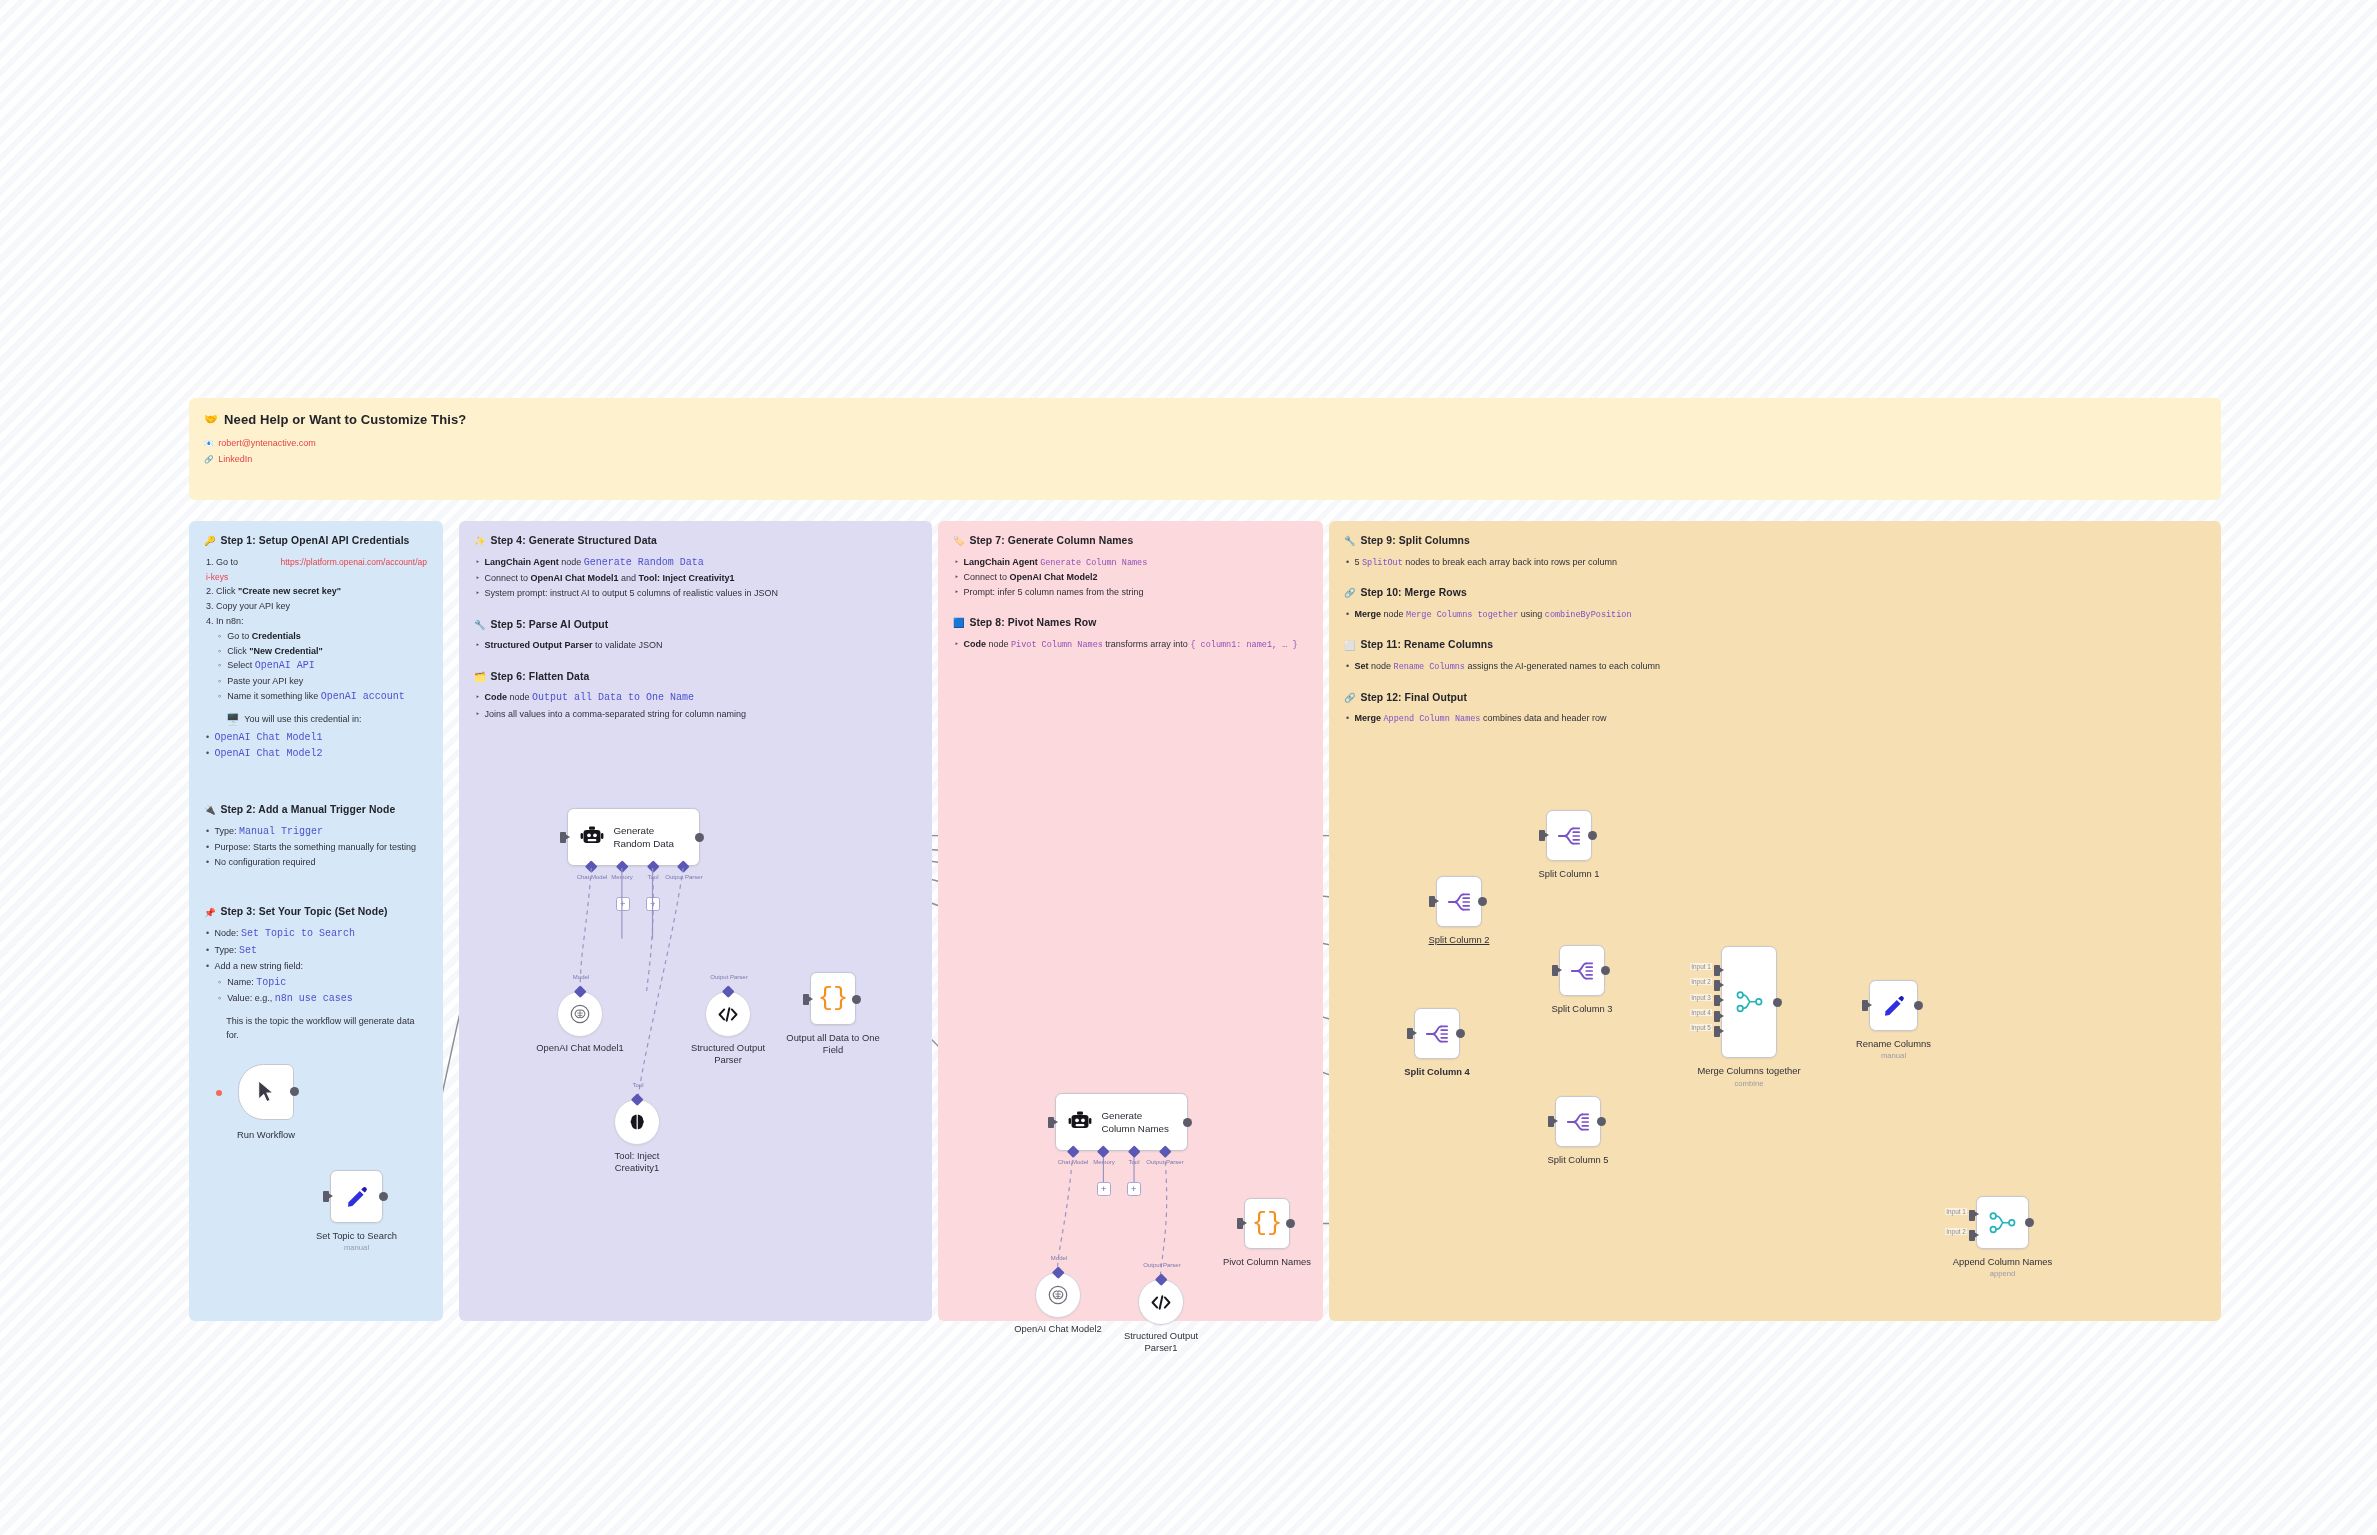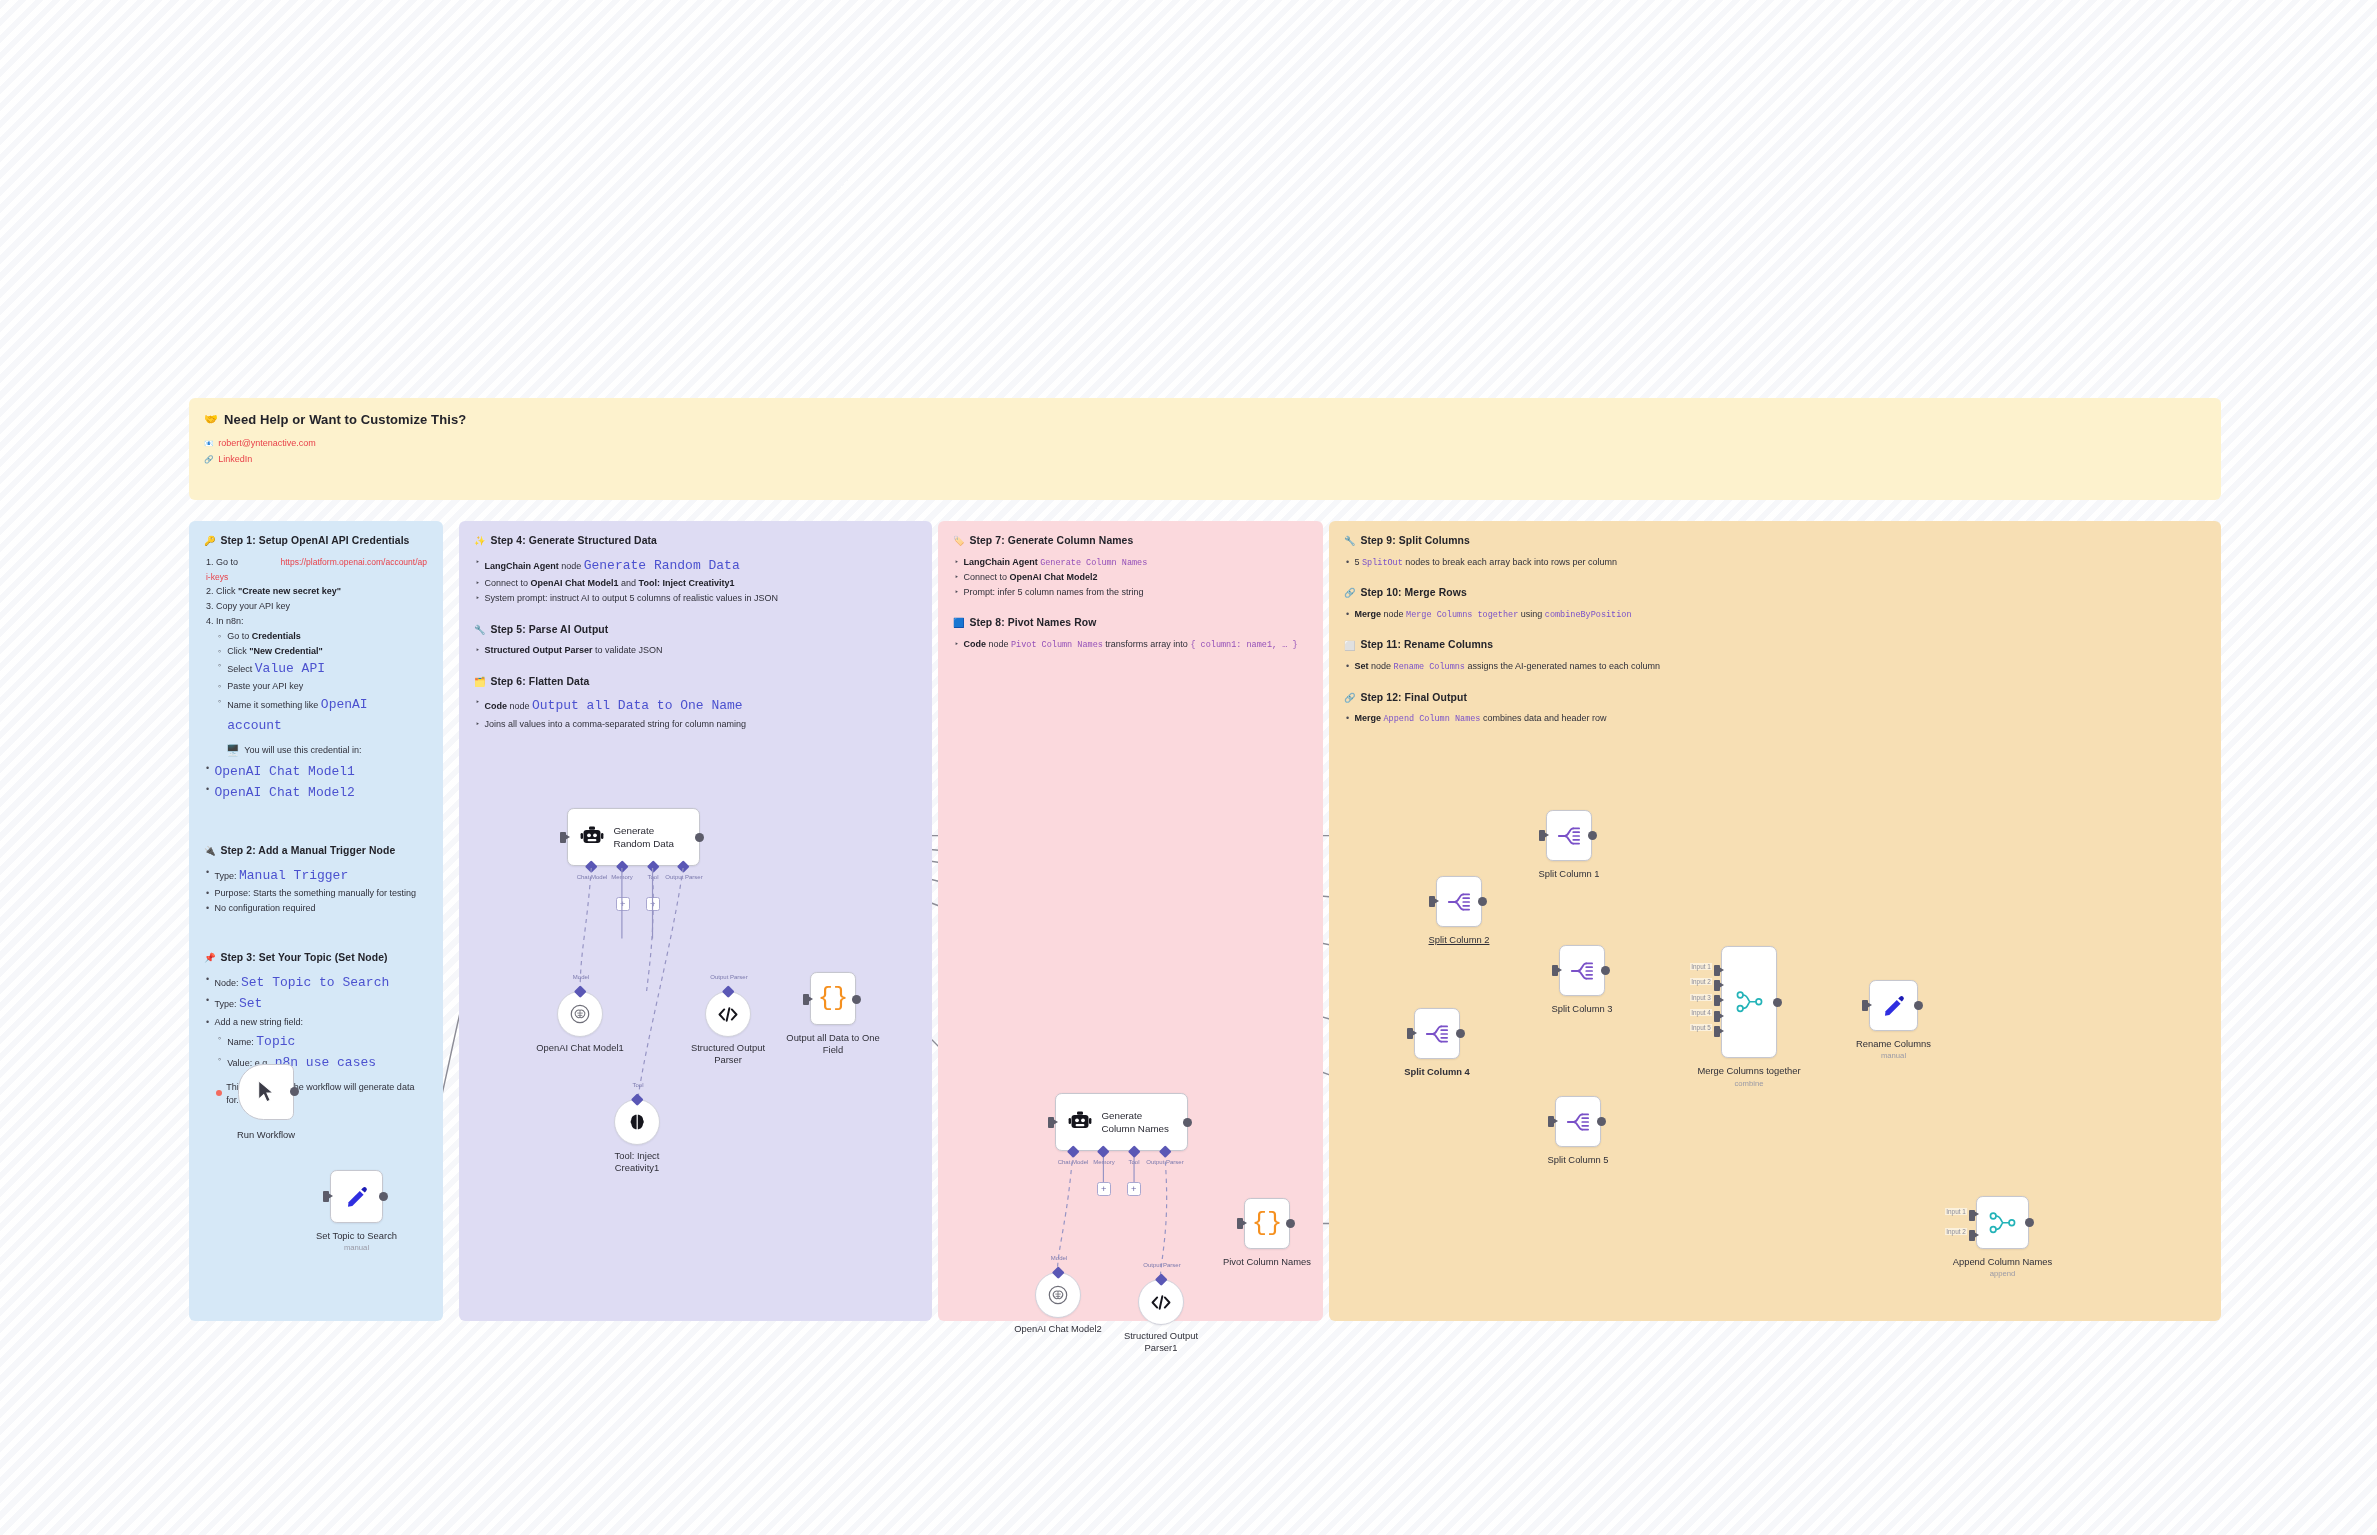--- a/index.html
+++ b/index.html
@@ -67,21 +67,21 @@
   ul.sub > li::before { content: "◦"; position: absolute; left: 0; color: #50505a; }
 
   ul.bul { list-style: none; margin: 1.7px 0 0 1.7px; }
   ul.bul > li { font-size: 9px; line-height: 1.66; color: #30303a; position: relative; padding-left: 8.5px; }
   ul.bul > li::before { content: "•"; position: absolute; left: 0; color: #4a4a55; }
 
   ul.bul-arrow > li::before { content: "‣"; }
 
   code.code {
     font-family: "Liberation Mono", monospace;
-    color: #4b51cf; font-size: 13px;
+    color: #4b51cf; font-size: 10px;
     background: transparent;
     margin-top: 20px;
   }
   code.codepk { font-family: "Liberation Mono", monospace; color: #9450b8; font-size: 8.5px; }
   code.codeor { font-family: "Liberation Mono", monospace; color: #7a51c8; font-size: 8.5px; }
   a.link { color: #e8424a; text-decoration: none; font-size: 8.5px; word-break: break-all; margin-left: 40px; }
   b { font-weight: bold; color: #1c1c24; }
   .note-para { font-size: 9px; color: #30303a; margin-top: 7.7px; margin-left: 22px; }
   .cred-line { font-size: 9px; color: #30303a; margin: 7.7px 0 3.4px 22px; display: flex; gap: 4.3px; align-items: center; }
 
@@ -217,21 +217,21 @@
     </div>
     <ol class="steps">
       <li>Go to <a class="link" href="#">https://platform.openai.com/account/api-keys</a></li>
       <li>Click <b>"Create new secret key"</b></li>
       <li>Copy your API key</li>
       <li>In n8n:</li>
     </ol>
     <ul class="sub">
       <li>Go to <b>Credentials</b></li>
       <li>Click <b>"New Credential"</b></li>
-      <li>Select <code class="code">Value API</code></li>
+      <li>Select <code class="code">OpenAI API</code></li>
       <li>Paste your API key</li>
       <li>Name it something like <code class="code">OpenAI account</code></li>
     </ul>
     <div class="cred-line">
       <span class="emoji">🖥️</span>
       <span>You will use this credential in:</span>
     </div>
     <ul class="bul">
       <li><code class="code">OpenAI Chat Model1</code></li>
       <li><code class="code">OpenAI Chat Model2</code></li>

